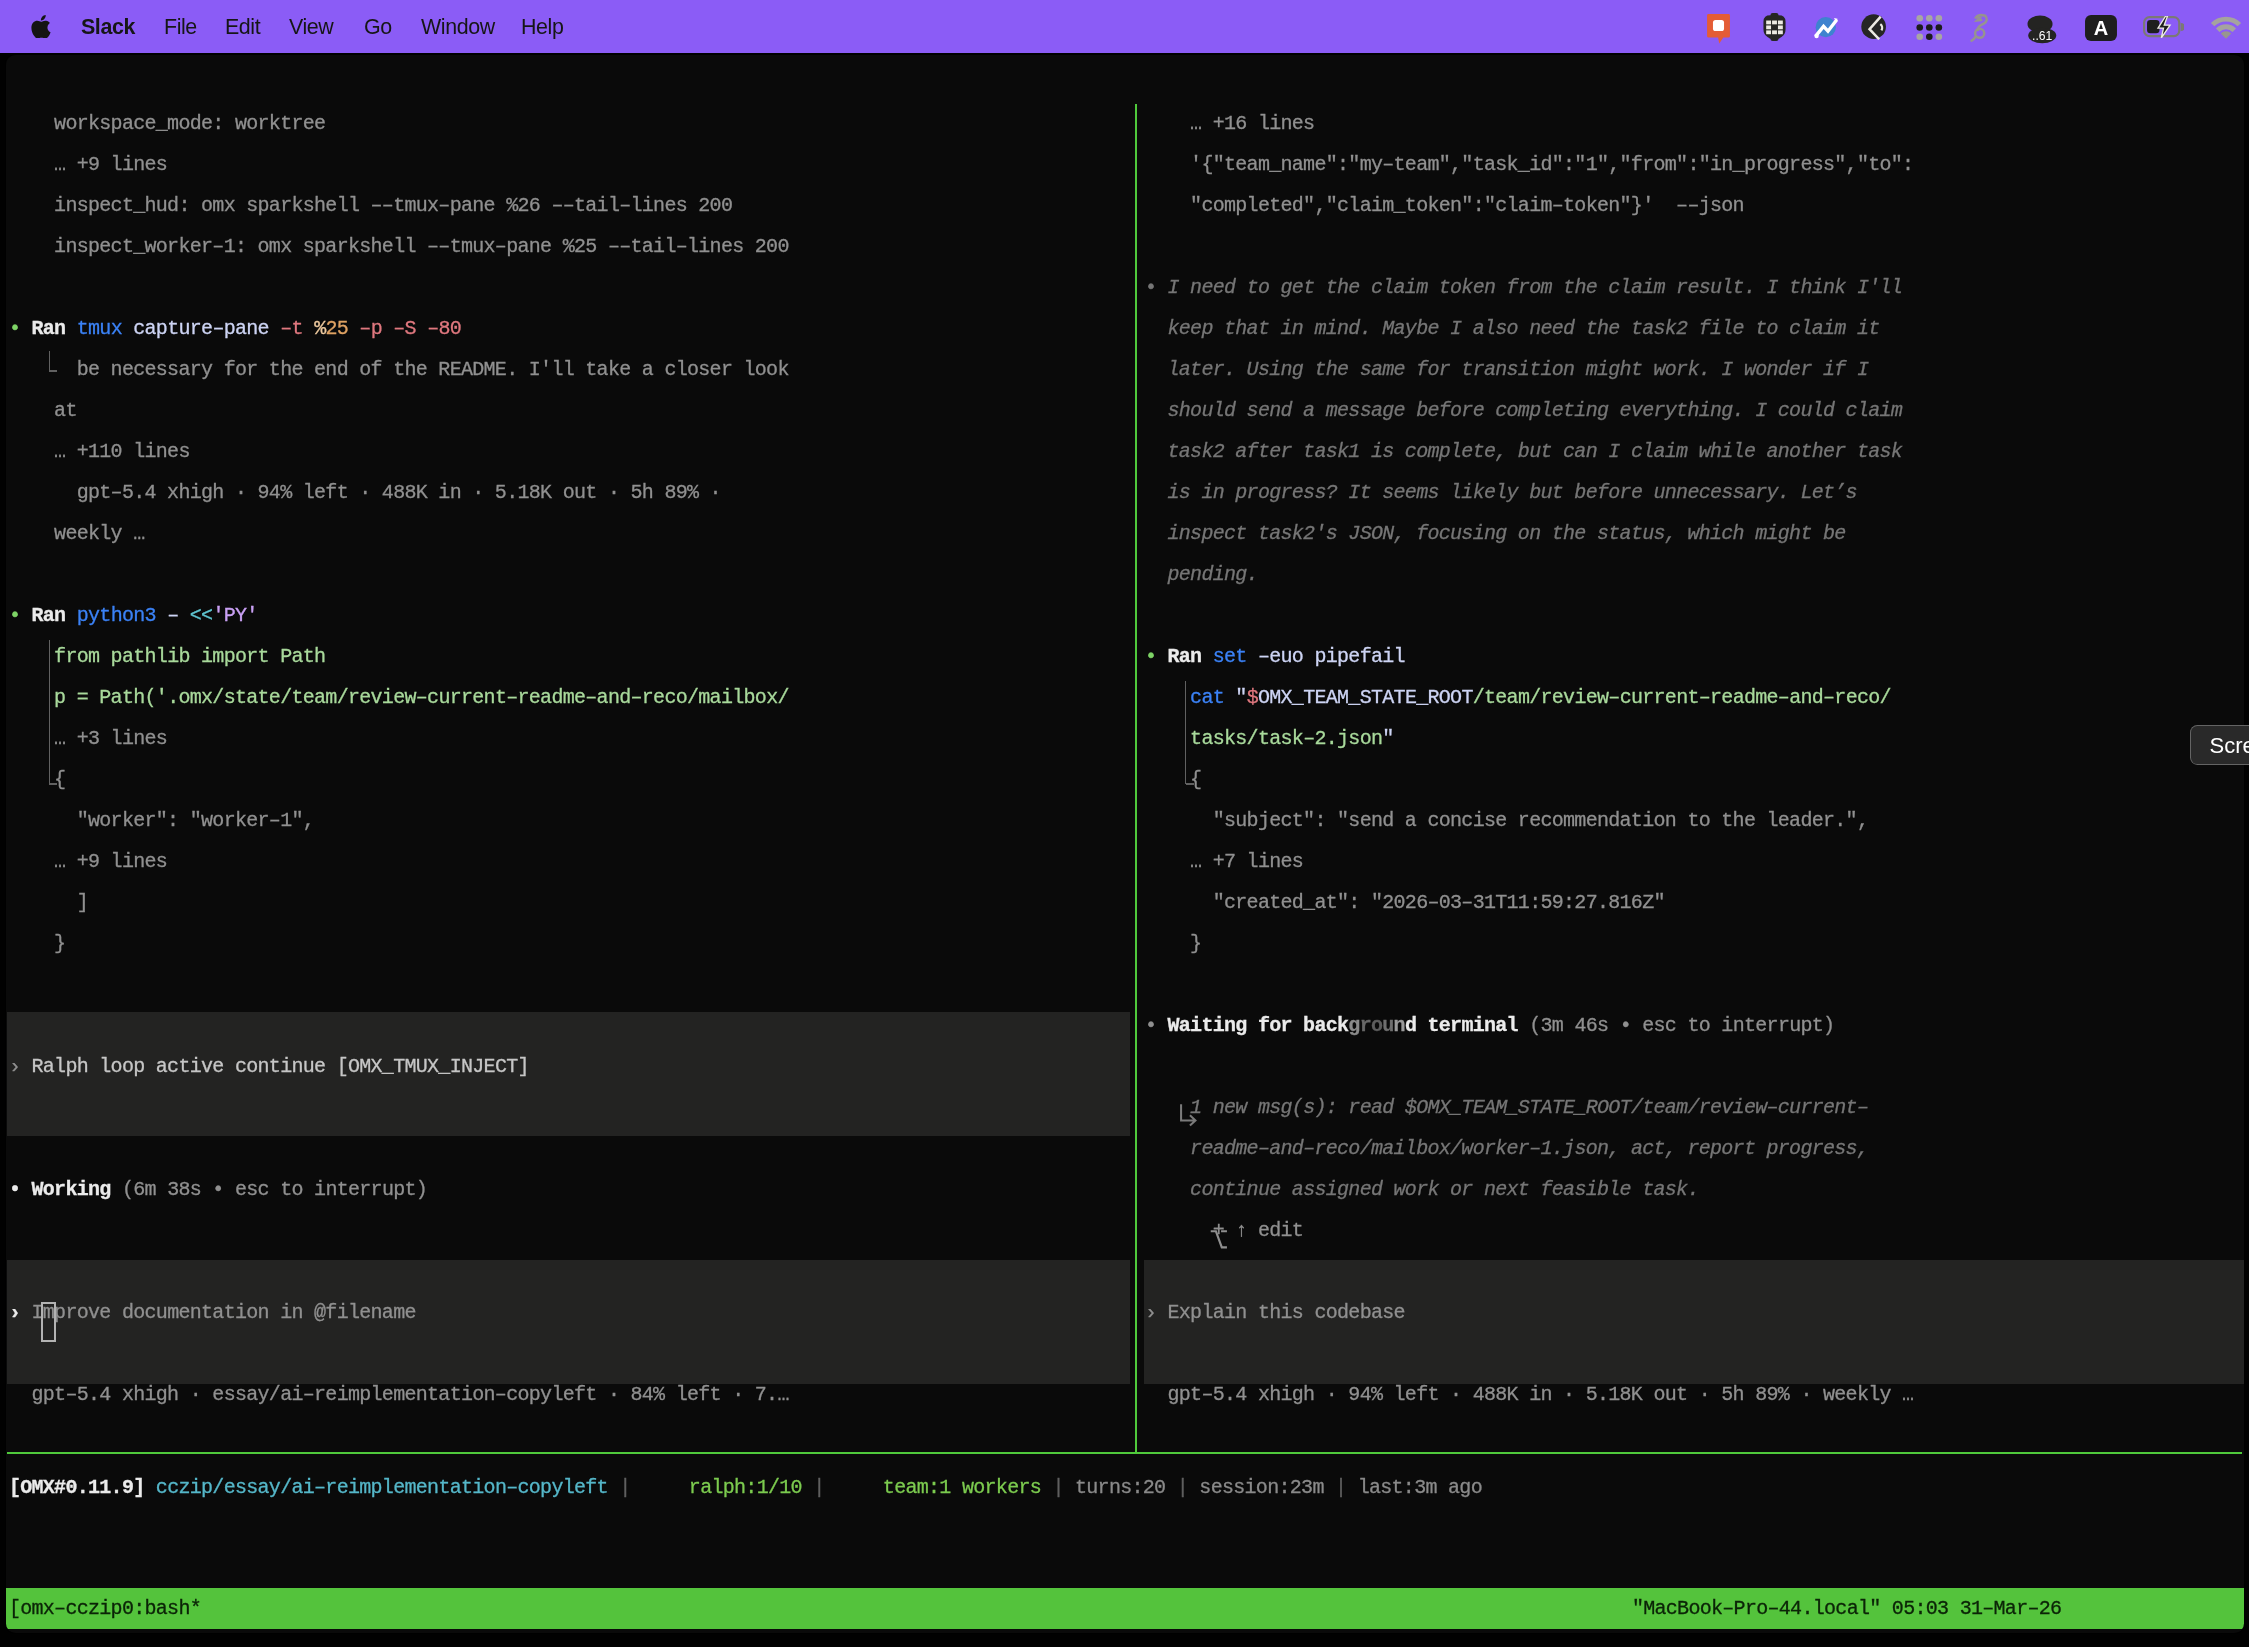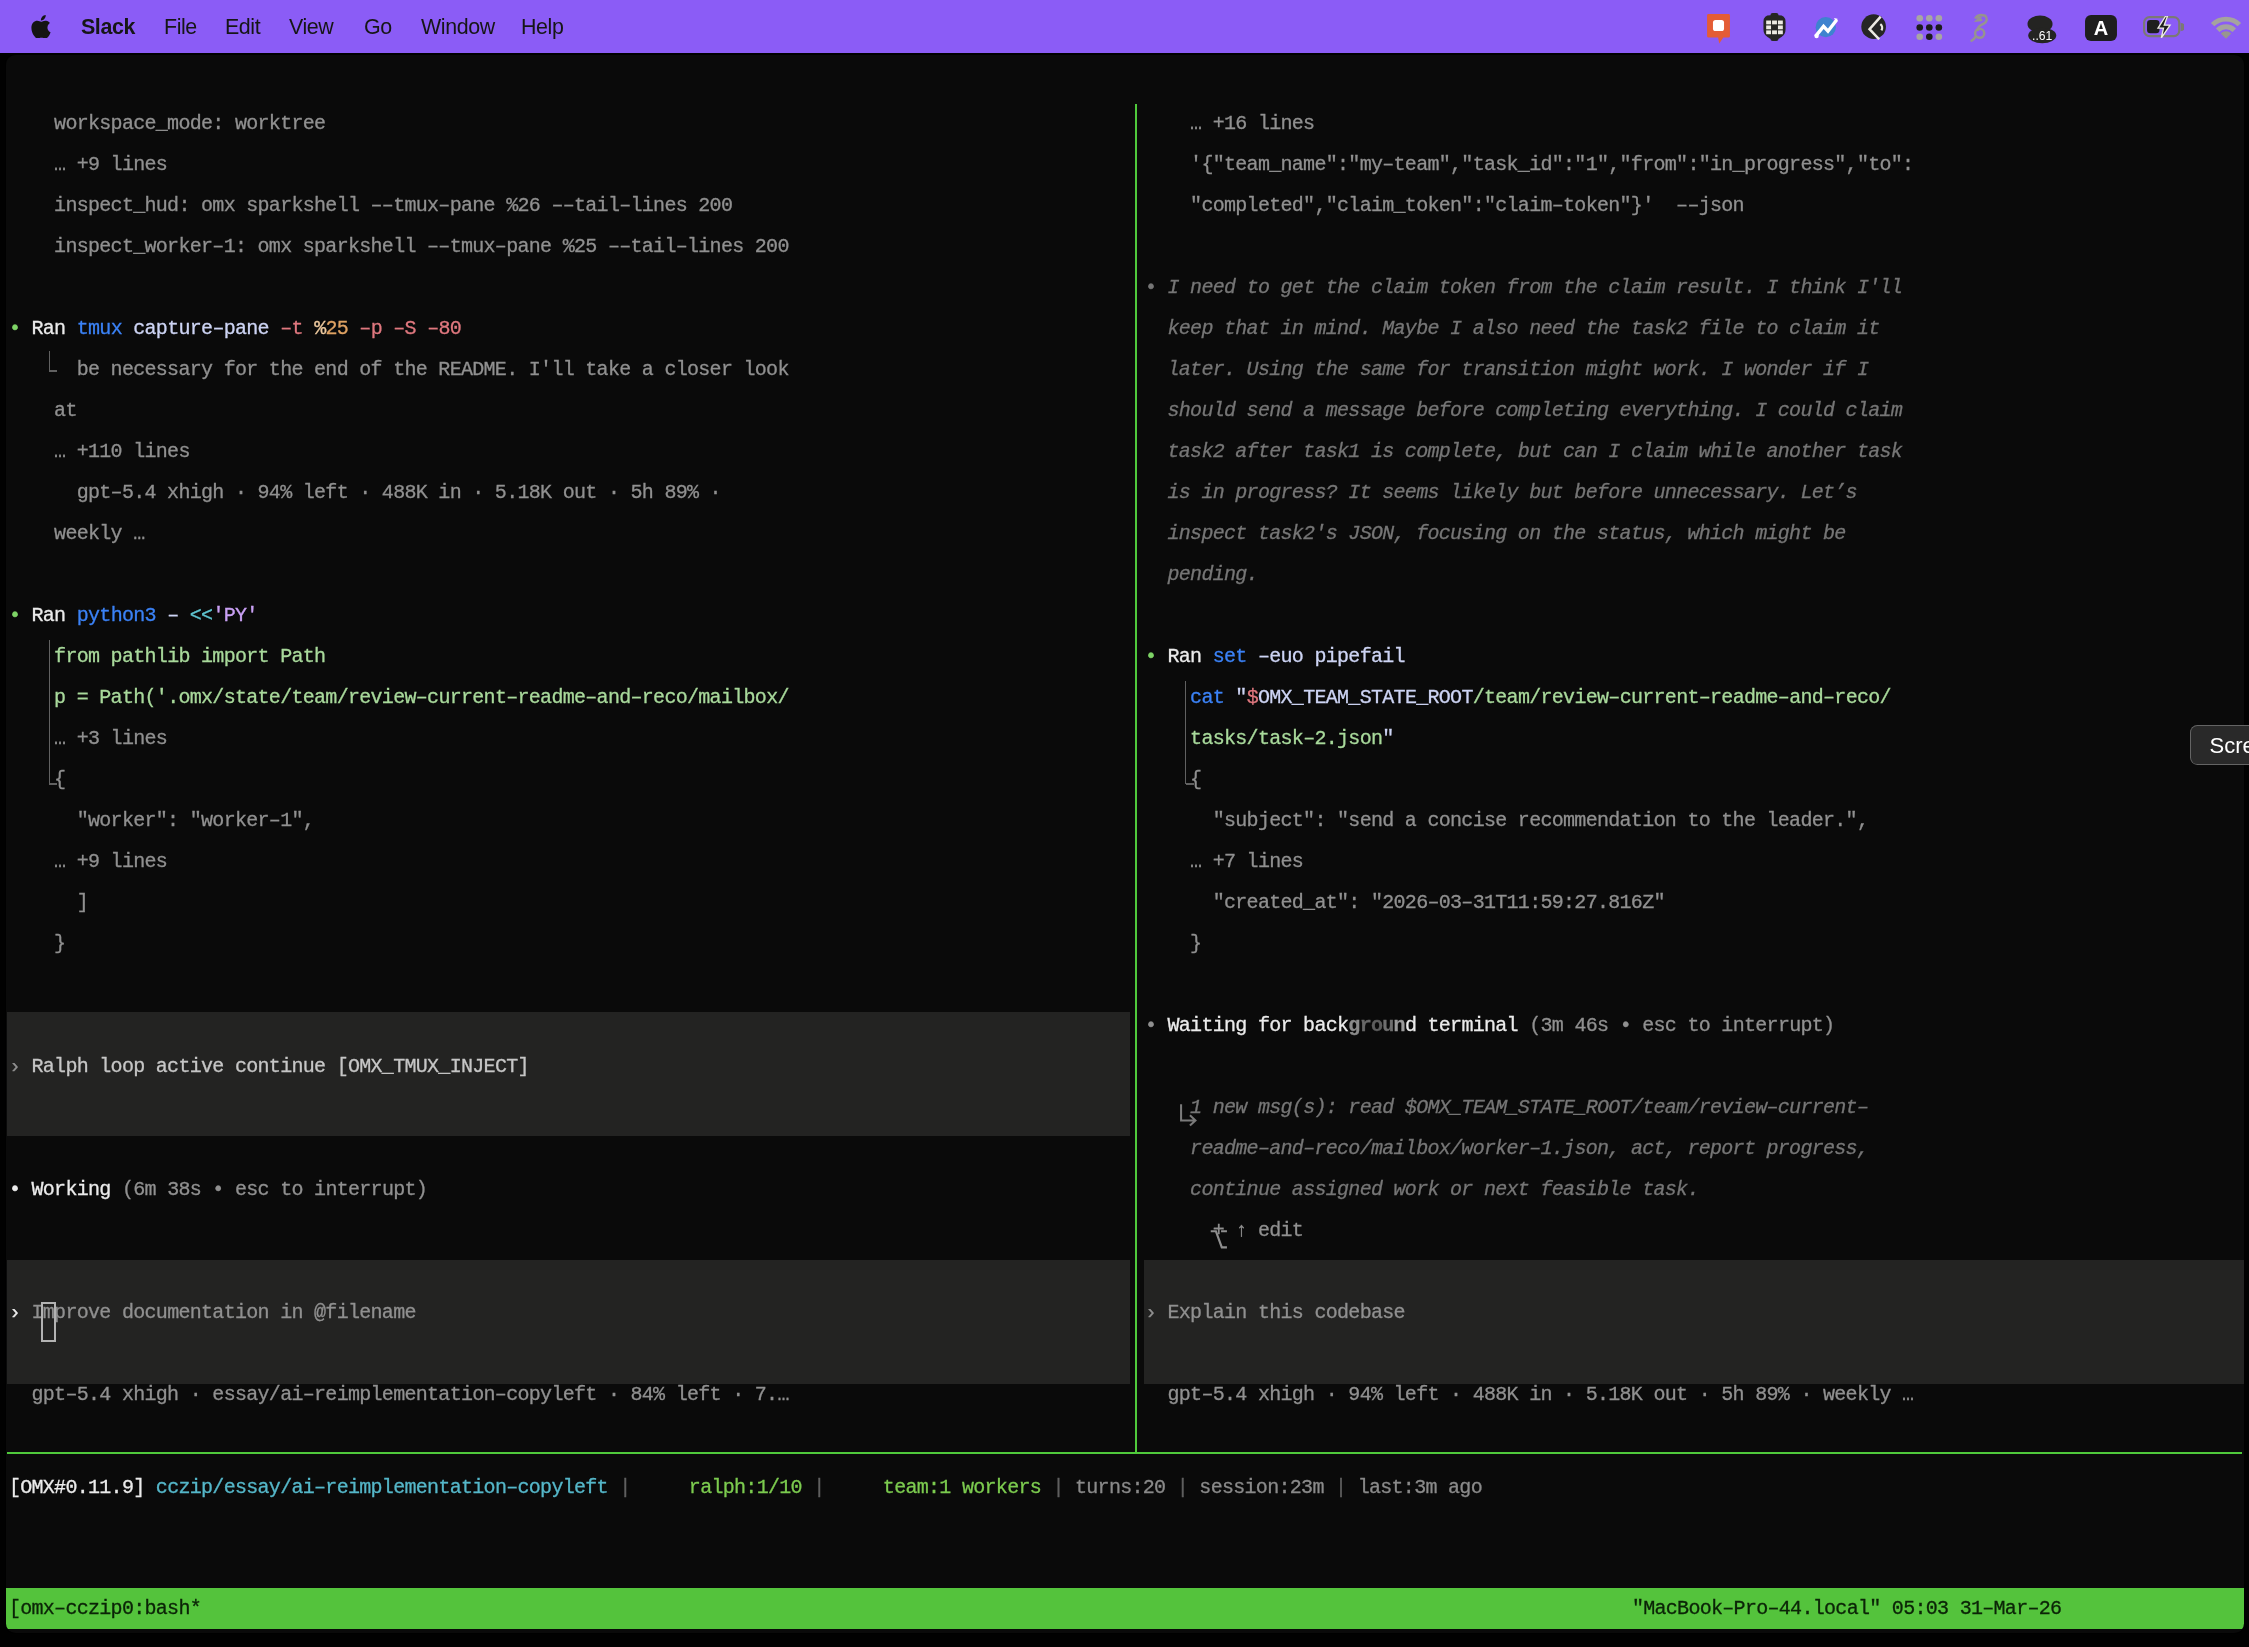--- a/index.html
+++ b/index.html
@@ -4,21 +4,21 @@
 html,body { width:2250px; height:1648px; background:#010101; overflow:hidden; }
 .sans { font-family:"Liberation Sans", sans-serif; }
 #menubar { position:absolute; left:0; top:0; width:2250px; height:53px; background:#8b5cf6; }
 .mi { position:absolute; top:0; height:53px; line-height:55px; font-size:21.4px; letter-spacing:-0.4px; color:#161616; font-family:"Liberation Sans", sans-serif; }
 #win { position:absolute; left:5.9px; top:55px; width:2238px; height:1578px; background:#0A0A0A; border-radius:9.6px; overflow:hidden; box-shadow: 0 0 0 0.7px #000; }
 #titlebar { position:absolute; left:0; top:0; width:100%; height:47px; background:#2E2D2B; box-shadow: inset 0 1.5px 0 #615F5A; }
 .tl { position:absolute; top:13px; width:16.6px; height:16.6px; border-radius:50%; background:#4E4D4B; }
 #title { margin-top:-2.2px; position:absolute; left:0; top:0; width:100%; height:47px; line-height:49px; text-align:center; color:#8F8E8C; font-weight:bold; font-size:20.7px; font-family:"Liberation Sans", sans-serif; }
 pre.mono, .mono { font-family:"Liberation Mono", monospace; font-size:20px; letter-spacing:-0.7px; line-height:41px; -webkit-text-stroke:0.3px currentColor; }
 pre.mono { position:absolute; color:#909090; }
-.w  { color:#EBEBEB; font-weight:normal; }
+.w  { color:#EBEBEB; font-weight:bold; }
 .bu { color:#7ED466; }
 .bl { color:#3b82f6;margin-top:32px; }
 .lv { color:#CDD4F4; }
 .rd { color:#E0787F; }
 .or { color:#DFA263; }
 .pc { color:#EFCBA0; }
 .cy { color:#5FC4D0; }
 .vi { color:#C9A0F4; }
 .gr { color:#A8D99B; }
 .br { color:#C6C6C6; }

